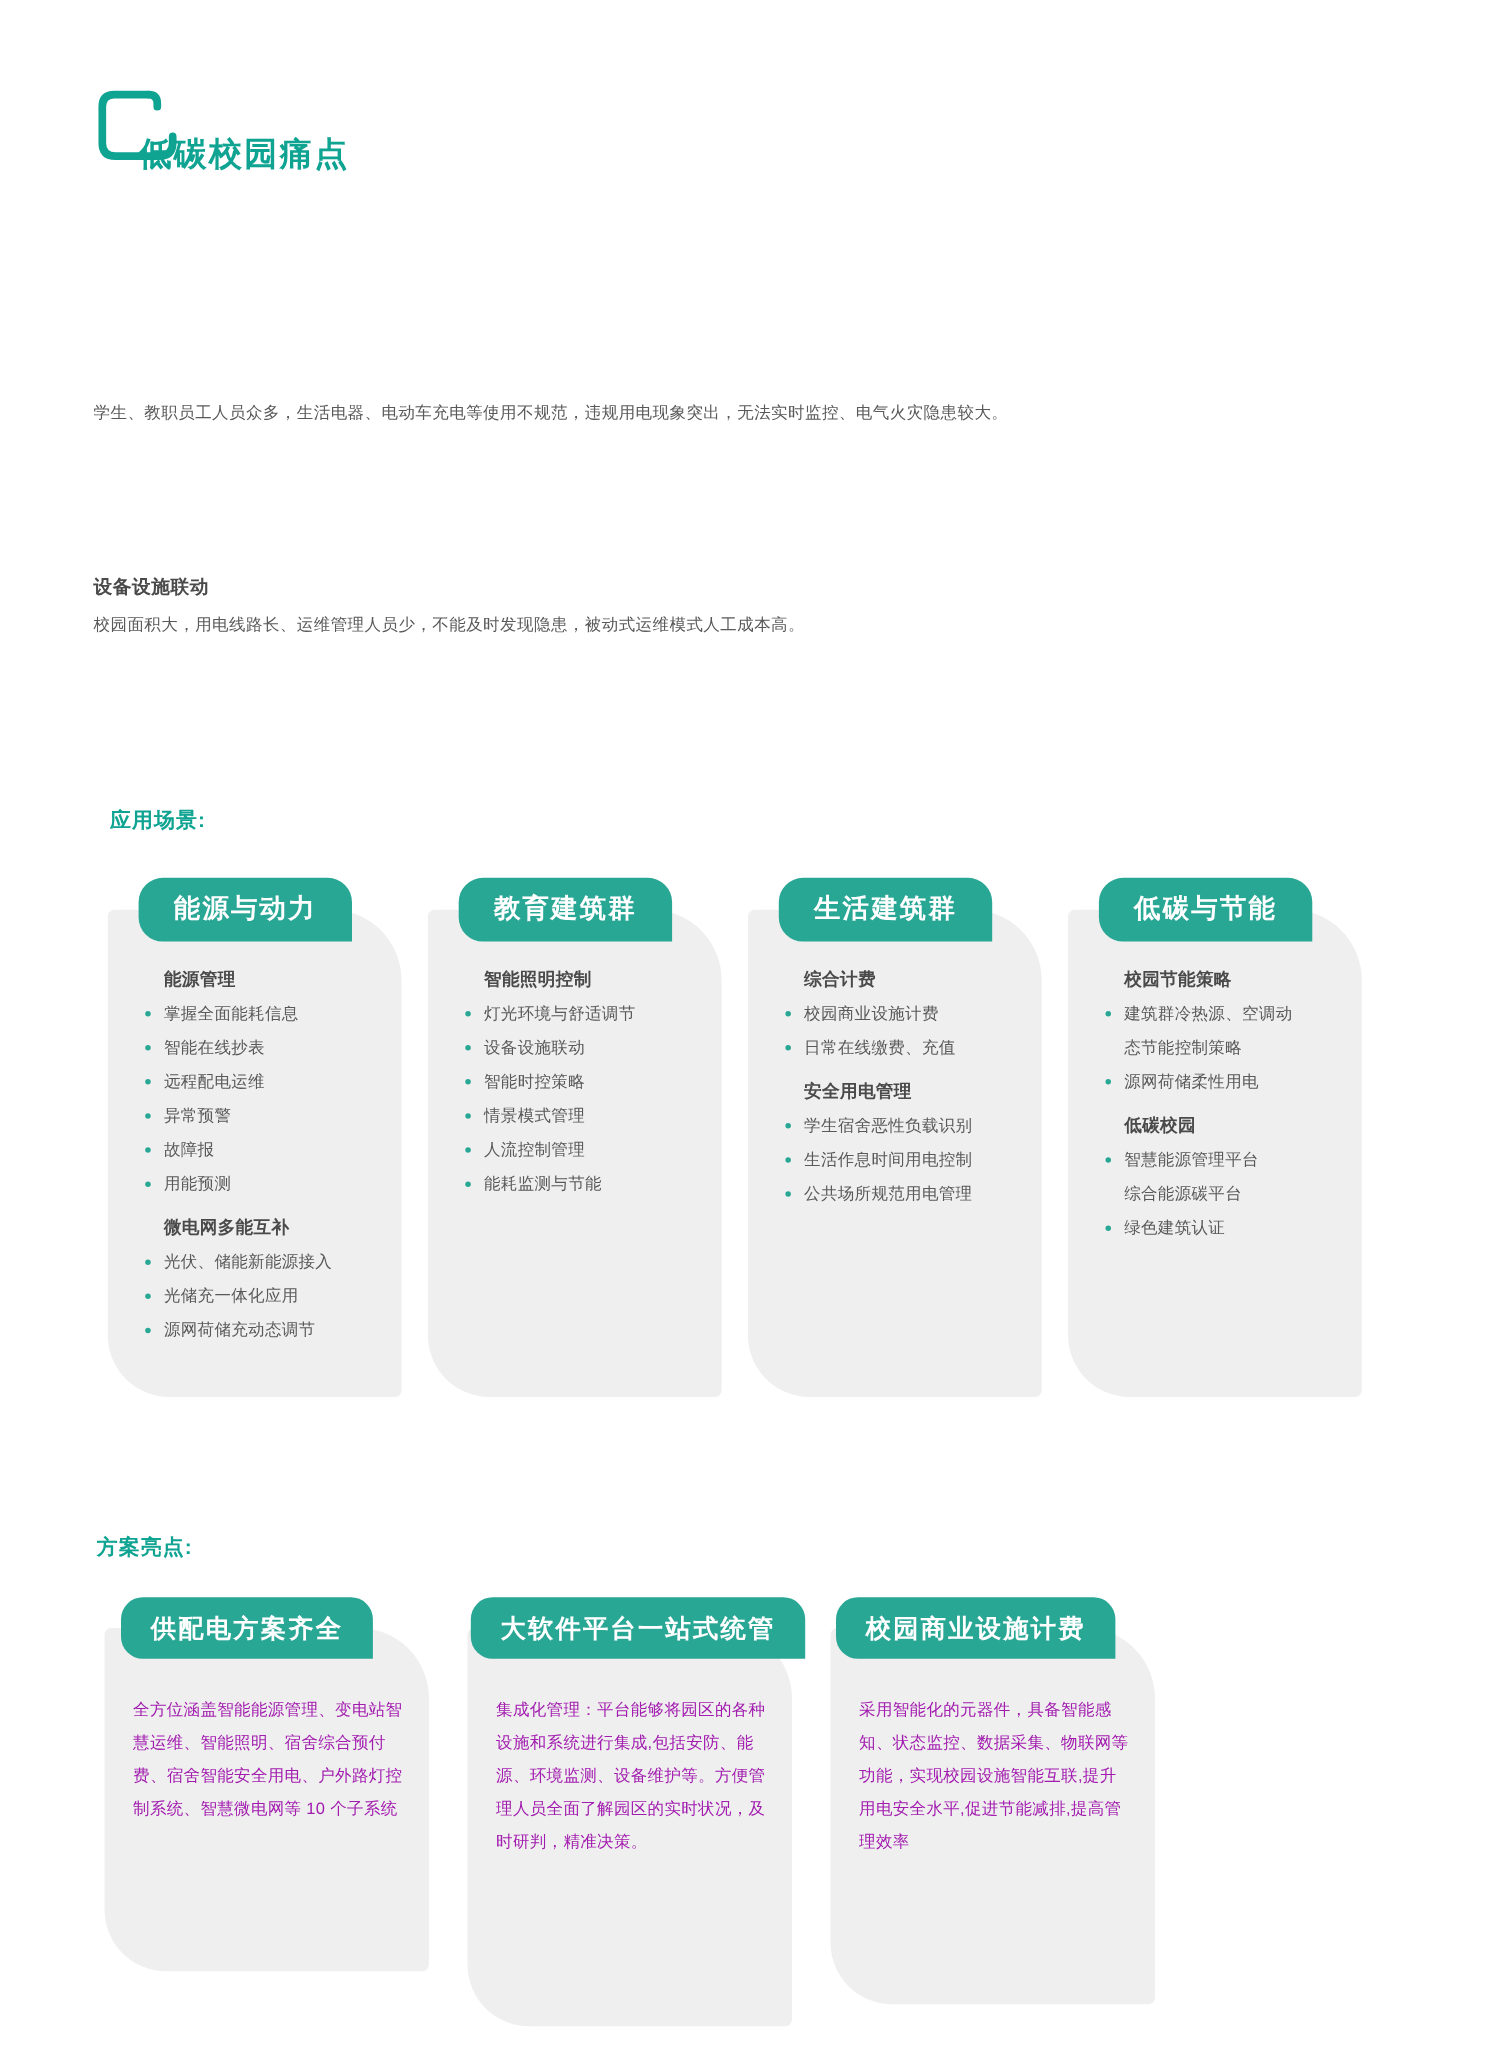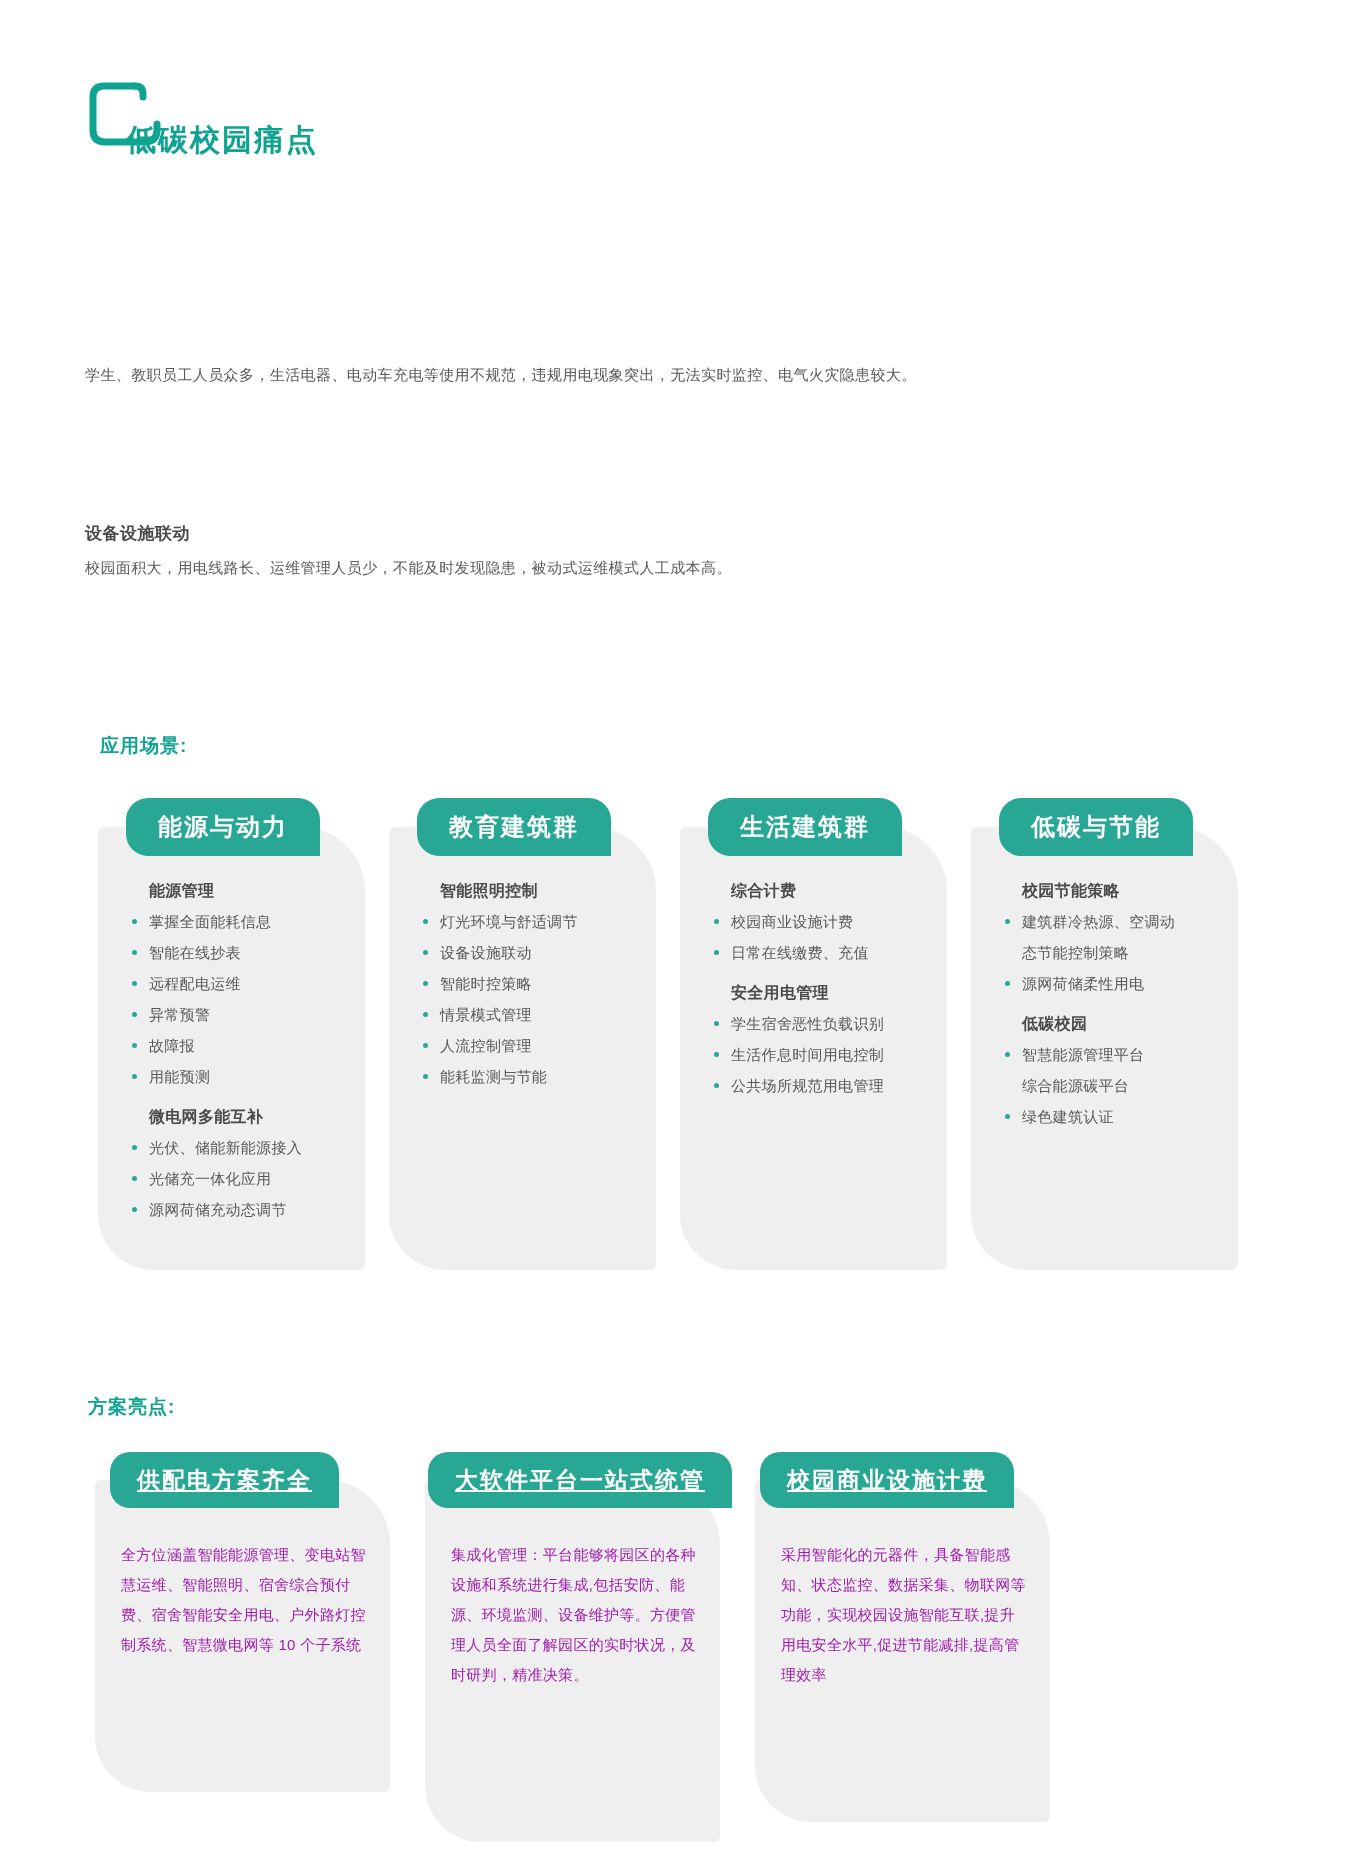--- a/index.html
+++ b/index.html
@@ -51,21 +51,21 @@
   .hl-card{
     position:absolute;top:1480px;width:295px;
     background:var(--cardbg);border-radius:6px 64px 6px 56px;
   }
   #hl1{left:95px;height:312px}
   #hl2{left:425px;height:362px}
   #hl3{left:755px;height:342px}
   .hl-badge{
     position:absolute;top:1452px;height:56px;line-height:56px;padding:0 27px;
     background:var(--badge);color:#fff;font-size:23px;font-weight:bold;
-    border-radius:20px 20px 0 20px;letter-spacing:2px;white-space:nowrap;text-decoration:underline;
+    border-radius:20px 20px 0 20px;letter-spacing:2px;white-space:nowrap;
   }
   #hlb1{left:110px}#hlb2{left:428px}#hlb3{left:760px}
   .hl-body{margin:60px 24px 0 26px;font-size:15px;line-height:30px;color:#a21caf;letter-spacing:0.3px}
 </style>
 </head>
 <body>
 
 <div class="hicon">
   <svg width="80" height="78" viewBox="0 0 80 78">
     <path d="M50 8 H19 Q8 8 8 19 V52 Q8 64 20 64 H59 Q72 64 72 52 V46" fill="none" stroke="#0FA392" stroke-width="7" stroke-linecap="round"></path>

